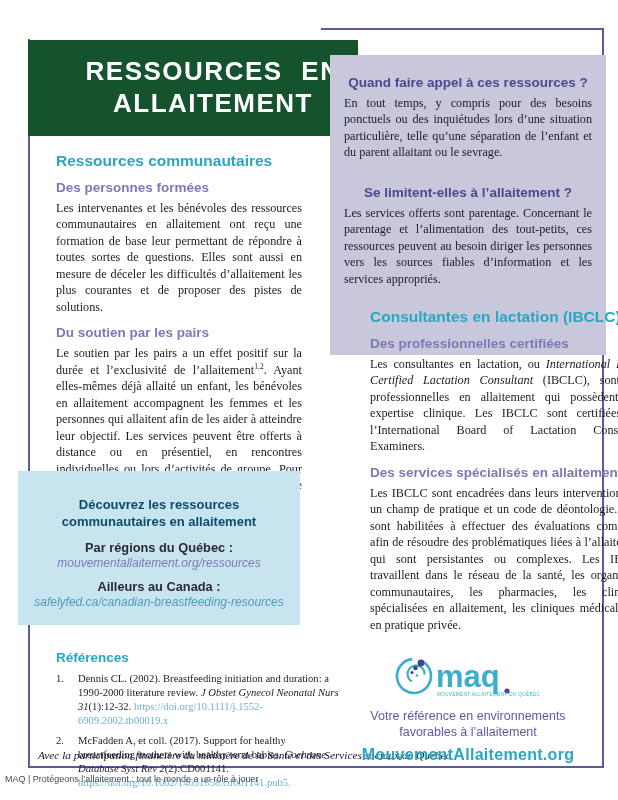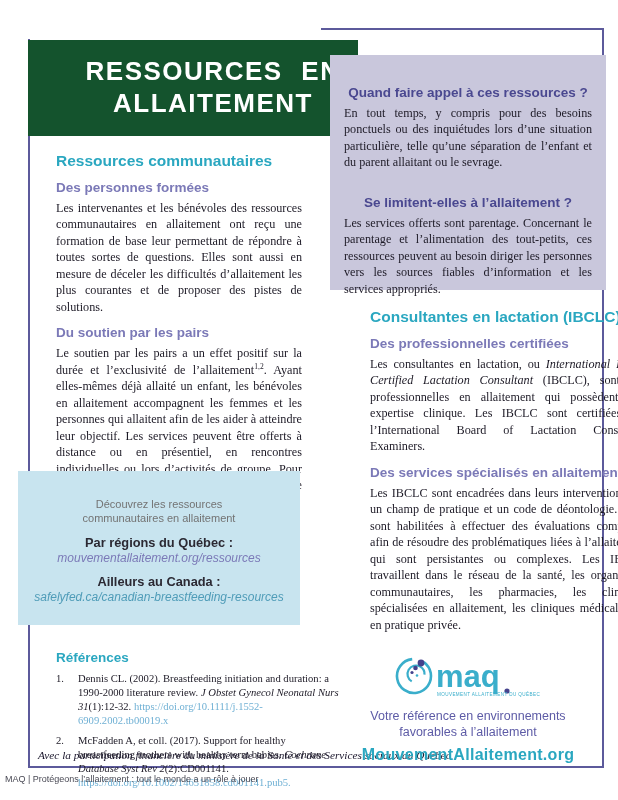--- a/index.html
+++ b/index.html
@@ -20,38 +20,38 @@
   .body-text{font-family:"Liberation Serif",serif;font-size:12.2px;line-height:1.35;
              color:#1d1a26;text-align:justify;margin:0 0 9px 0;}
   .seg-i{font-style:italic;}
   .seg-link{color:#6fb0d4;}
   sup.seg-sup{font-size:0.62em;line-height:0;}
   
   .col-left{position:absolute;left:56px;top:152px;width:246px;}
   
   .discover-box{position:absolute;left:18px;top:471px;width:282px;height:154px;background:#c8e4ef;
                 text-align:center;box-sizing:border-box;padding-top:26px;}
-  .disc-head{color:#737373;font-weight:normal;font-size:11px;line-height:1.3;white-space:pre-line;}
+  .disc-head{color:#0c4a6e;font-weight:bold;font-size:13px;line-height:1.3;white-space:pre-line;}
   .disc-label{color:#2b2933;font-weight:bold;font-size:12.8px;margin-top:9px;}
   .disc-link{font-style:italic;font-size:12px;margin-top:1px;}
   .link-purple{color:#7b79b7;}
   .link-blue{color:#4f9cb8;}
   
   .references{position:absolute;left:56px;top:650px;width:284px;}
   .references .h-teal{font-size:13.5px;margin-bottom:7px;}
   .ref-item{display:flex;font-family:"Liberation Serif",serif;font-size:10.6px;line-height:1.32;
             color:#1d1a26;margin-bottom:6px;}
   .ref-num{width:22px;flex:none;}
   .ref-body{flex:1;}
   
   .funding{position:absolute;left:38px;top:749px;width:560px;font-family:"Liberation Serif",serif;
            font-style:italic;font-size:11.3px;color:#18142a;}
   
-  .purple-box{position:absolute;left:330px;top:55px;width:276px;height:235px;background:#c9c7dc;
-              box-sizing:border-box;padding:30px 14px;}
+  .purple-box{position:absolute;left:330px;top:55px;width:276px;height:300px;background:#c9c7dc;
+              box-sizing:border-box;padding:20px 14px;}
   .pb-head{color:#4a4890;font-weight:bold;font-size:13.5px;text-align:center;margin:0 0 5px 0;}
   .pb-head2{margin-top:24px;}
   .purple-box .body-text{margin-bottom:0;}
   
   .ibclc{position:absolute;left:330px;top:308px;width:276px;margin-left:40px;}
   
   .maq-block{position:absolute;left:330px;top:650px;width:276px;text-align:center;}
   .maq-tagline{color:#5d5ba6;font-size:12.5px;line-height:1.28;white-space:pre-line;margin-top:2px;}
   .maq-site{color:#2aa7c0;font-weight:bold;font-size:16px;margin-top:6px;letter-spacing:0.3px;}
   

